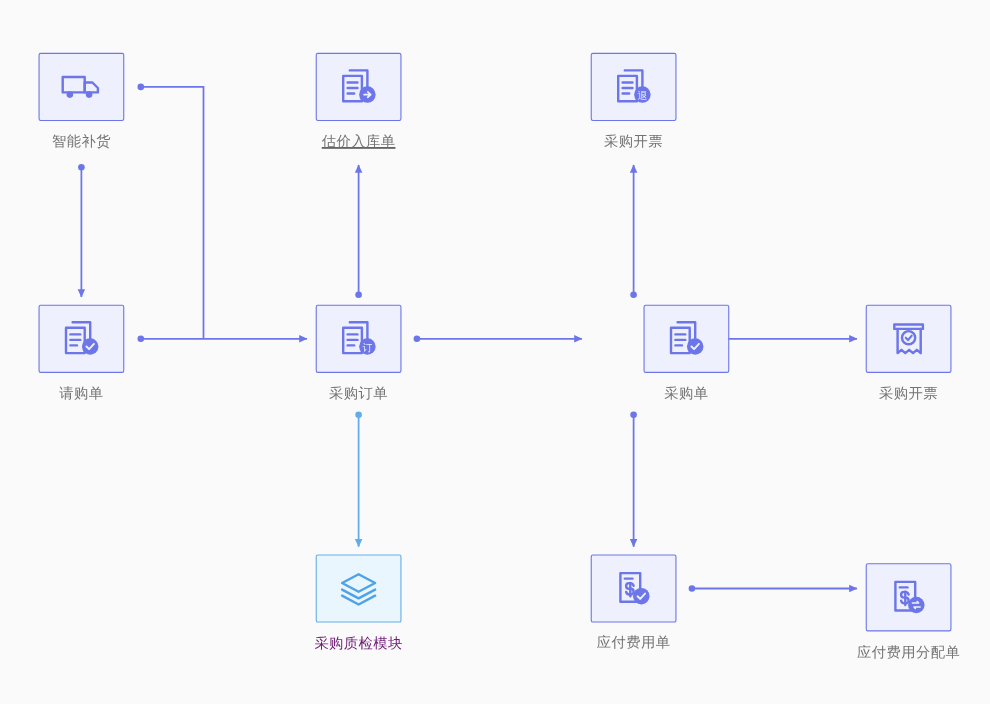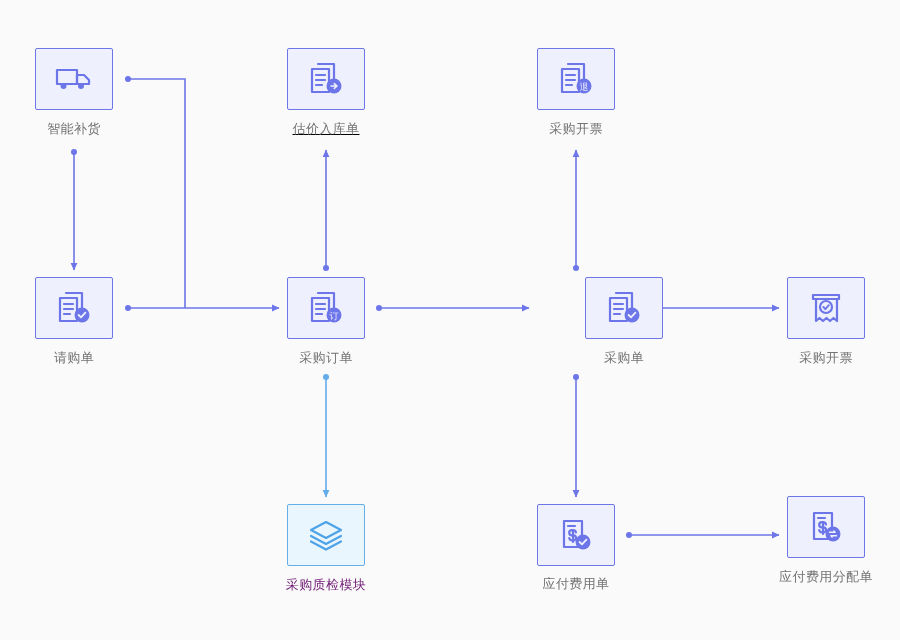--- a/index.html
+++ b/index.html
@@ -273,21 +273,21 @@
             <path d="M18,15.5 a3.2,3.2 0 0 0 -3.2,-2.4 h-1 a2.6,2.6 0 0 0 0,5.2 h1.6 a2.6,2.6 0 0 1 0,5.2 h-1 a3.2,3.2 0 0 1 -3.2,-2.4"></path>
           </g>
           <circle cx="25" cy="25" r="7.5" fill="#6C76E8"></circle>
           <path d="M21.6,25 L24,27.4 L28.4,22.6" fill="none" stroke="#EEF0FD" stroke-width="1.8" stroke-linecap="round" stroke-linejoin="round"></path>
         </svg>
       </span>
     </div>
     <div class="node-label">应付费用单</div>
   </div>
 
-  <div class="node" style="left:787px; top:496px;">
+  <div class="node" style="left:787px; top:512px;">
     <div class="node-box">
       <span class="node-icon">
         <svg width="36" height="36" viewBox="0 0 36 36">
           <g fill="none" stroke="#6C76E8" stroke-width="2.2" stroke-linejoin="round" stroke-linecap="round">
             <path d="M6,4 h18 v26 h-18 z"></path>
             <path d="M10,9 h7"></path>
             <path d="M15,13 v12"></path>
             <path d="M18,15.5 a3.2,3.2 0 0 0 -3.2,-2.4 h-1 a2.6,2.6 0 0 0 0,5.2 h1.6 a2.6,2.6 0 0 1 0,5.2 h-1 a3.2,3.2 0 0 1 -3.2,-2.4"></path>
           </g>
           <circle cx="25" cy="25" r="7.5" fill="#6C76E8"></circle>

